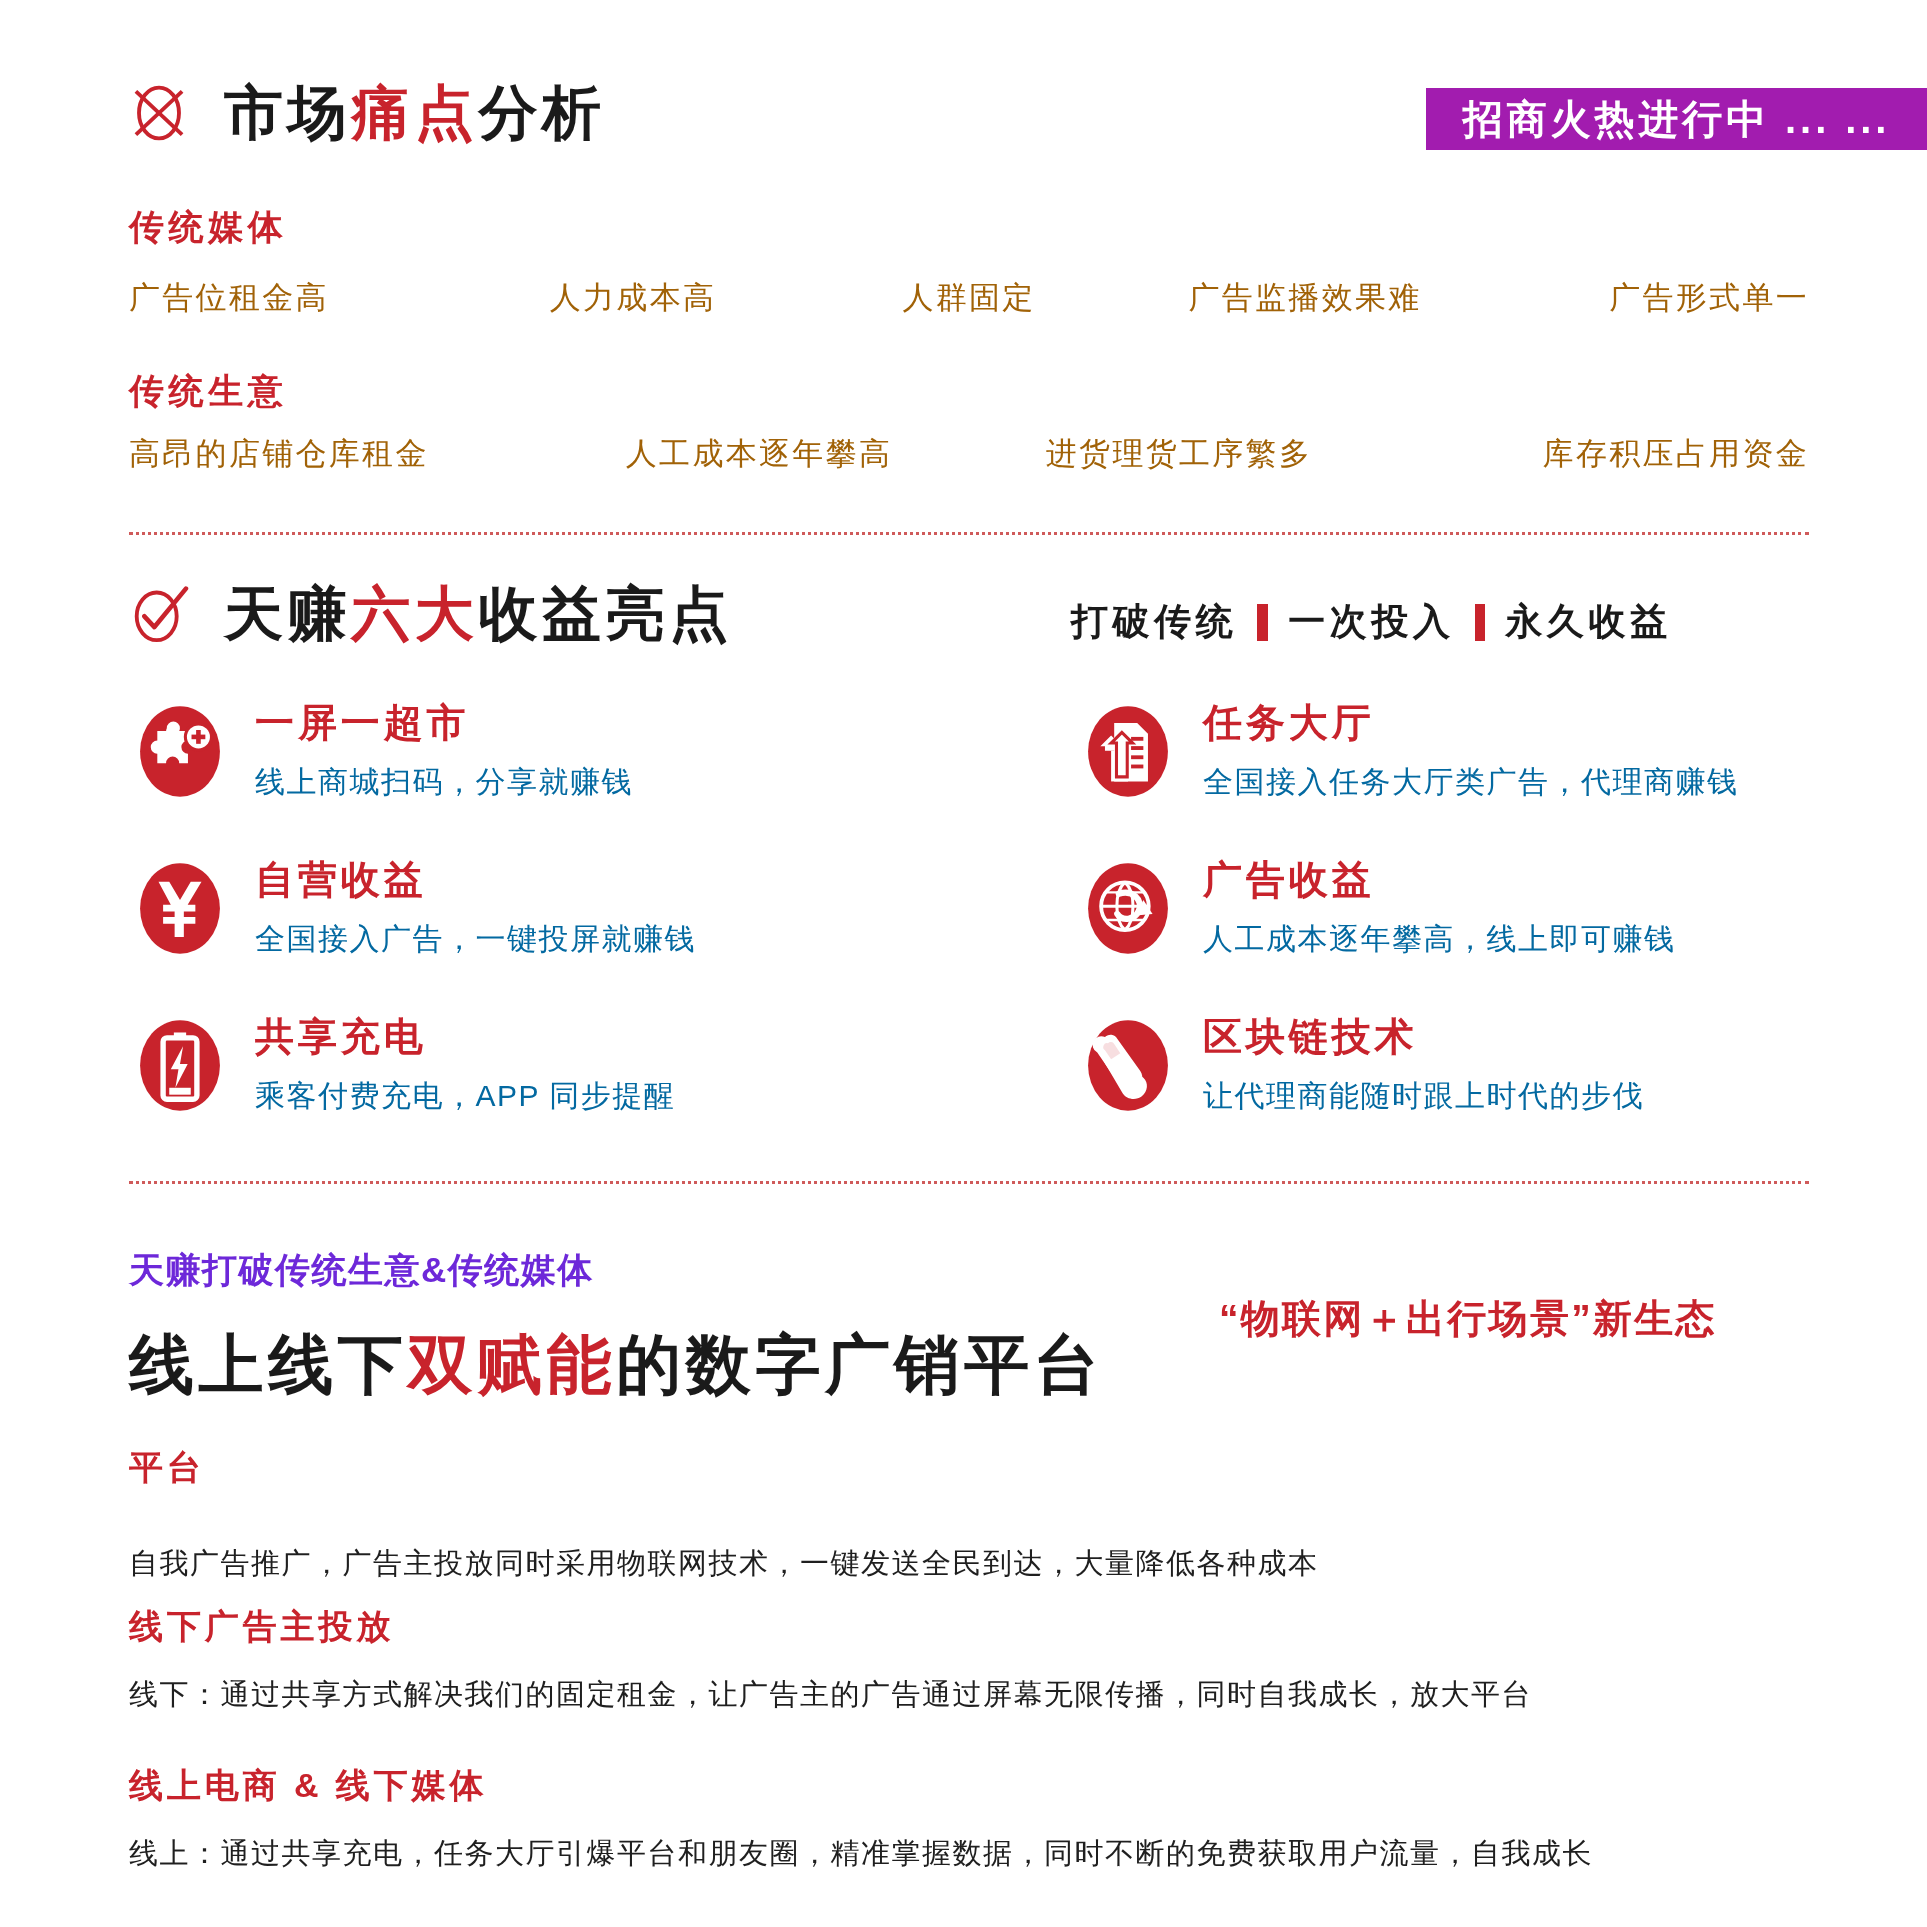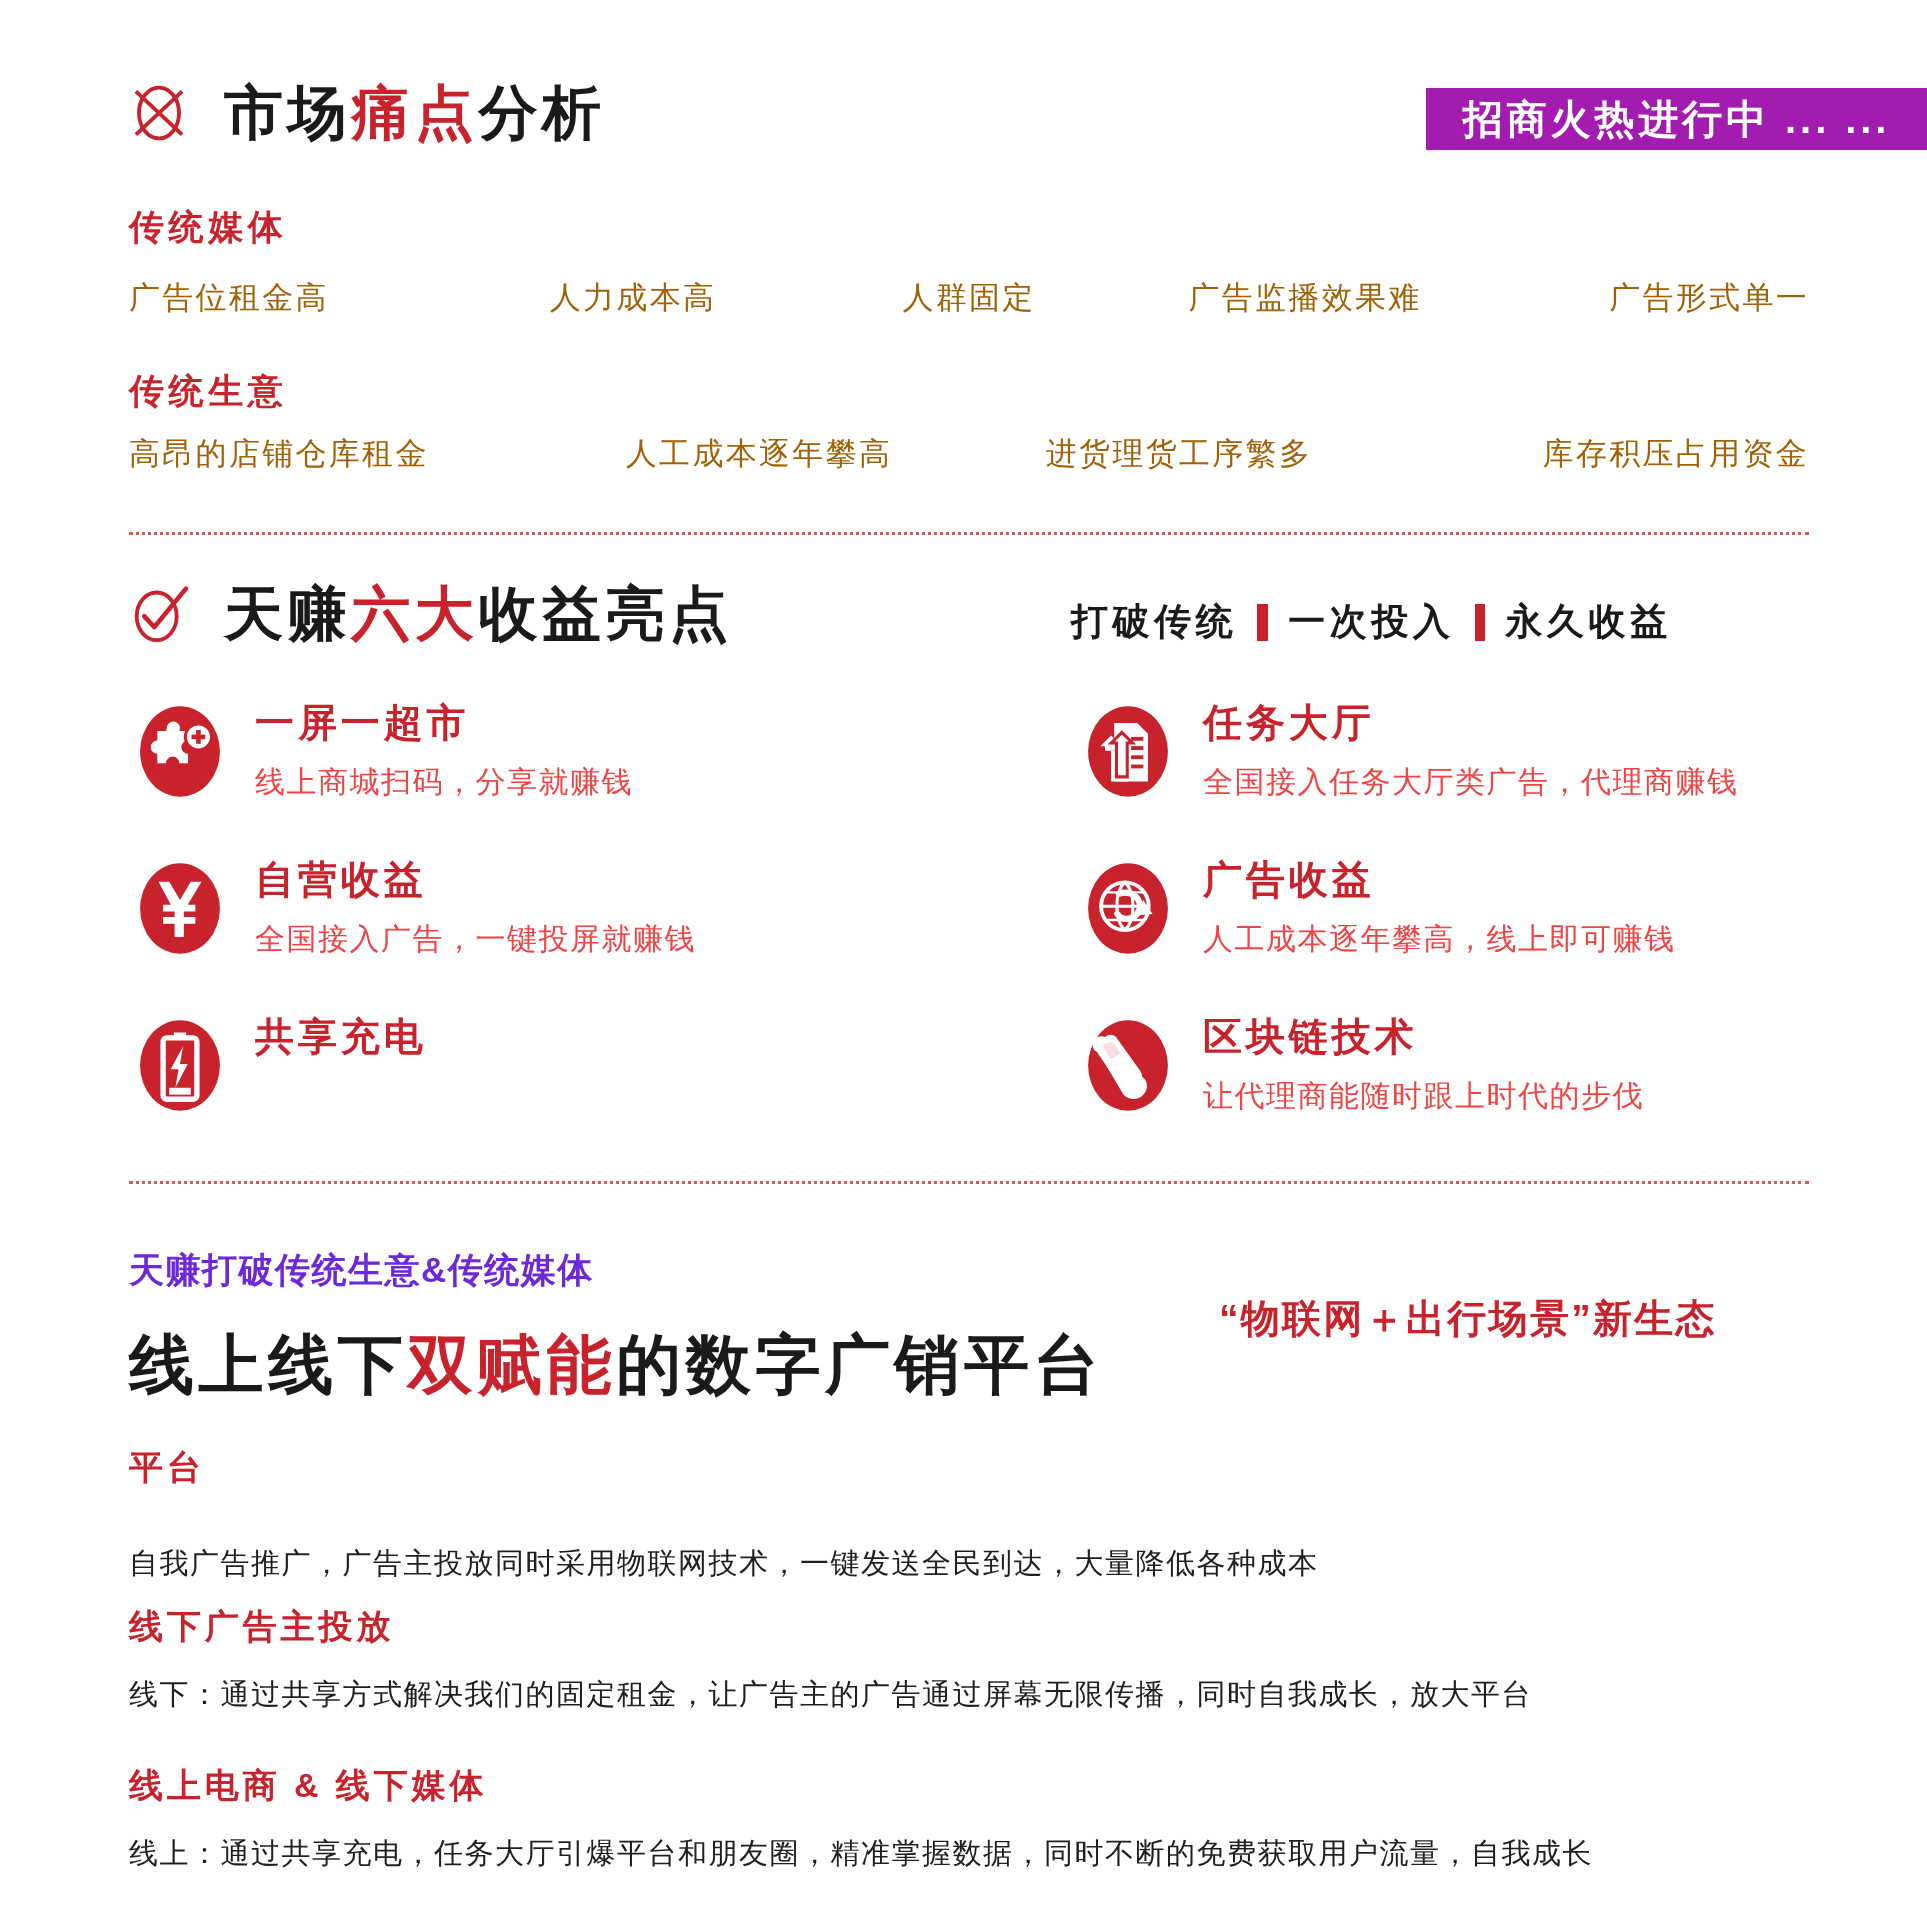--- a/index.html
+++ b/index.html
@@ -138,21 +138,21 @@
   .benefit .btitle {
     color: #c8232c;
     font-size: 39px;
     font-weight: bold;
     letter-spacing: 3.9px;
     line-height: 1.1;
     white-space: nowrap;
   }
   .benefit .bdesc {
     margin-top: 20px;
-    color: #ef4444;
+    color: #0369a1;
     font-size: 30px;
     letter-spacing: 1.5px;
     line-height: 1.2;
     white-space: nowrap;
   }
 
   
   .eyebrow {
     position: absolute;
     font-size: 35px;
@@ -328,20 +328,21 @@
       <svg viewBox="0 0 112 126" width="86" height="97" aria-hidden="true">
         <ellipse cx="56" cy="63" rx="52" ry="59" fill="#c8232c"></ellipse>
         <rect x="48" y="20" width="16" height="7" fill="#ffffff"></rect>
         <rect x="34" y="27" width="44" height="80" rx="5" fill="none" stroke="#ffffff" stroke-width="7"></rect>
         <path d="M60 38 l-16 30 h10 l-4 24 l16 -31 h-10z" fill="#ffffff"></path>
         <rect x="42" y="92" width="28" height="9" fill="#ffffff"></rect>
       </svg>
     </span>
     <span class="btext">
       <span class="btitle" style="display:block;">共享充电</span>
+      <span class="bdesc" style="display:block;">乘客付费充电，APP 同步提醒</span>
     </span>
   </div>
 
   <div class="benefit" style="left:1085px; top:1014px;">
     <span class="bicon">
       <svg viewBox="0 0 112 126" width="86" height="97" aria-hidden="true">
         <ellipse cx="56" cy="63" rx="52" ry="59" fill="#c8232c"></ellipse>
         <path d="M30 30 c-7 6 -6 16 2 21 l34 26 c7 6 6 18 -2 24 c-8 6 -20 4 -25 -4 L16 58 c-6 -10 -2 -24 8 -29 z" fill="#ffffff" transform="translate(10,2)"></path>
         <path d="M26 26 a10 10 0 0 1 16 2 l30 42 c5 8 3 18 -5 23 c-8 5 -18 2 -23 -6 L16 46 a10 10 0 0 1 10 -20z" fill="#ffffff"></path>
         <path d="M30 34 a5 5 0 0 1 8 1 l8 12 l-12 8 l-8 -12 a5 5 0 0 1 4 -9z" fill="#c8232c" opacity="0.15"></path>

